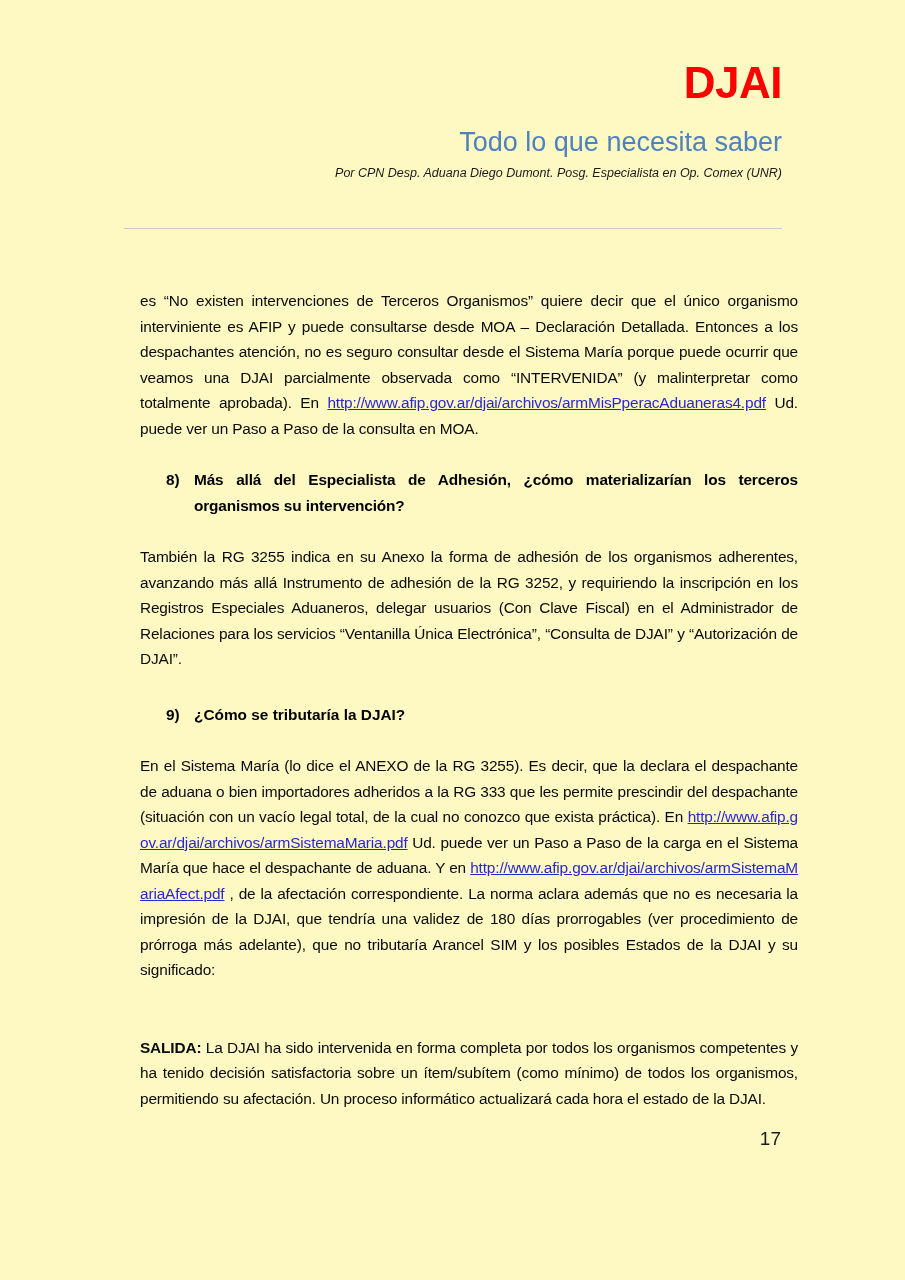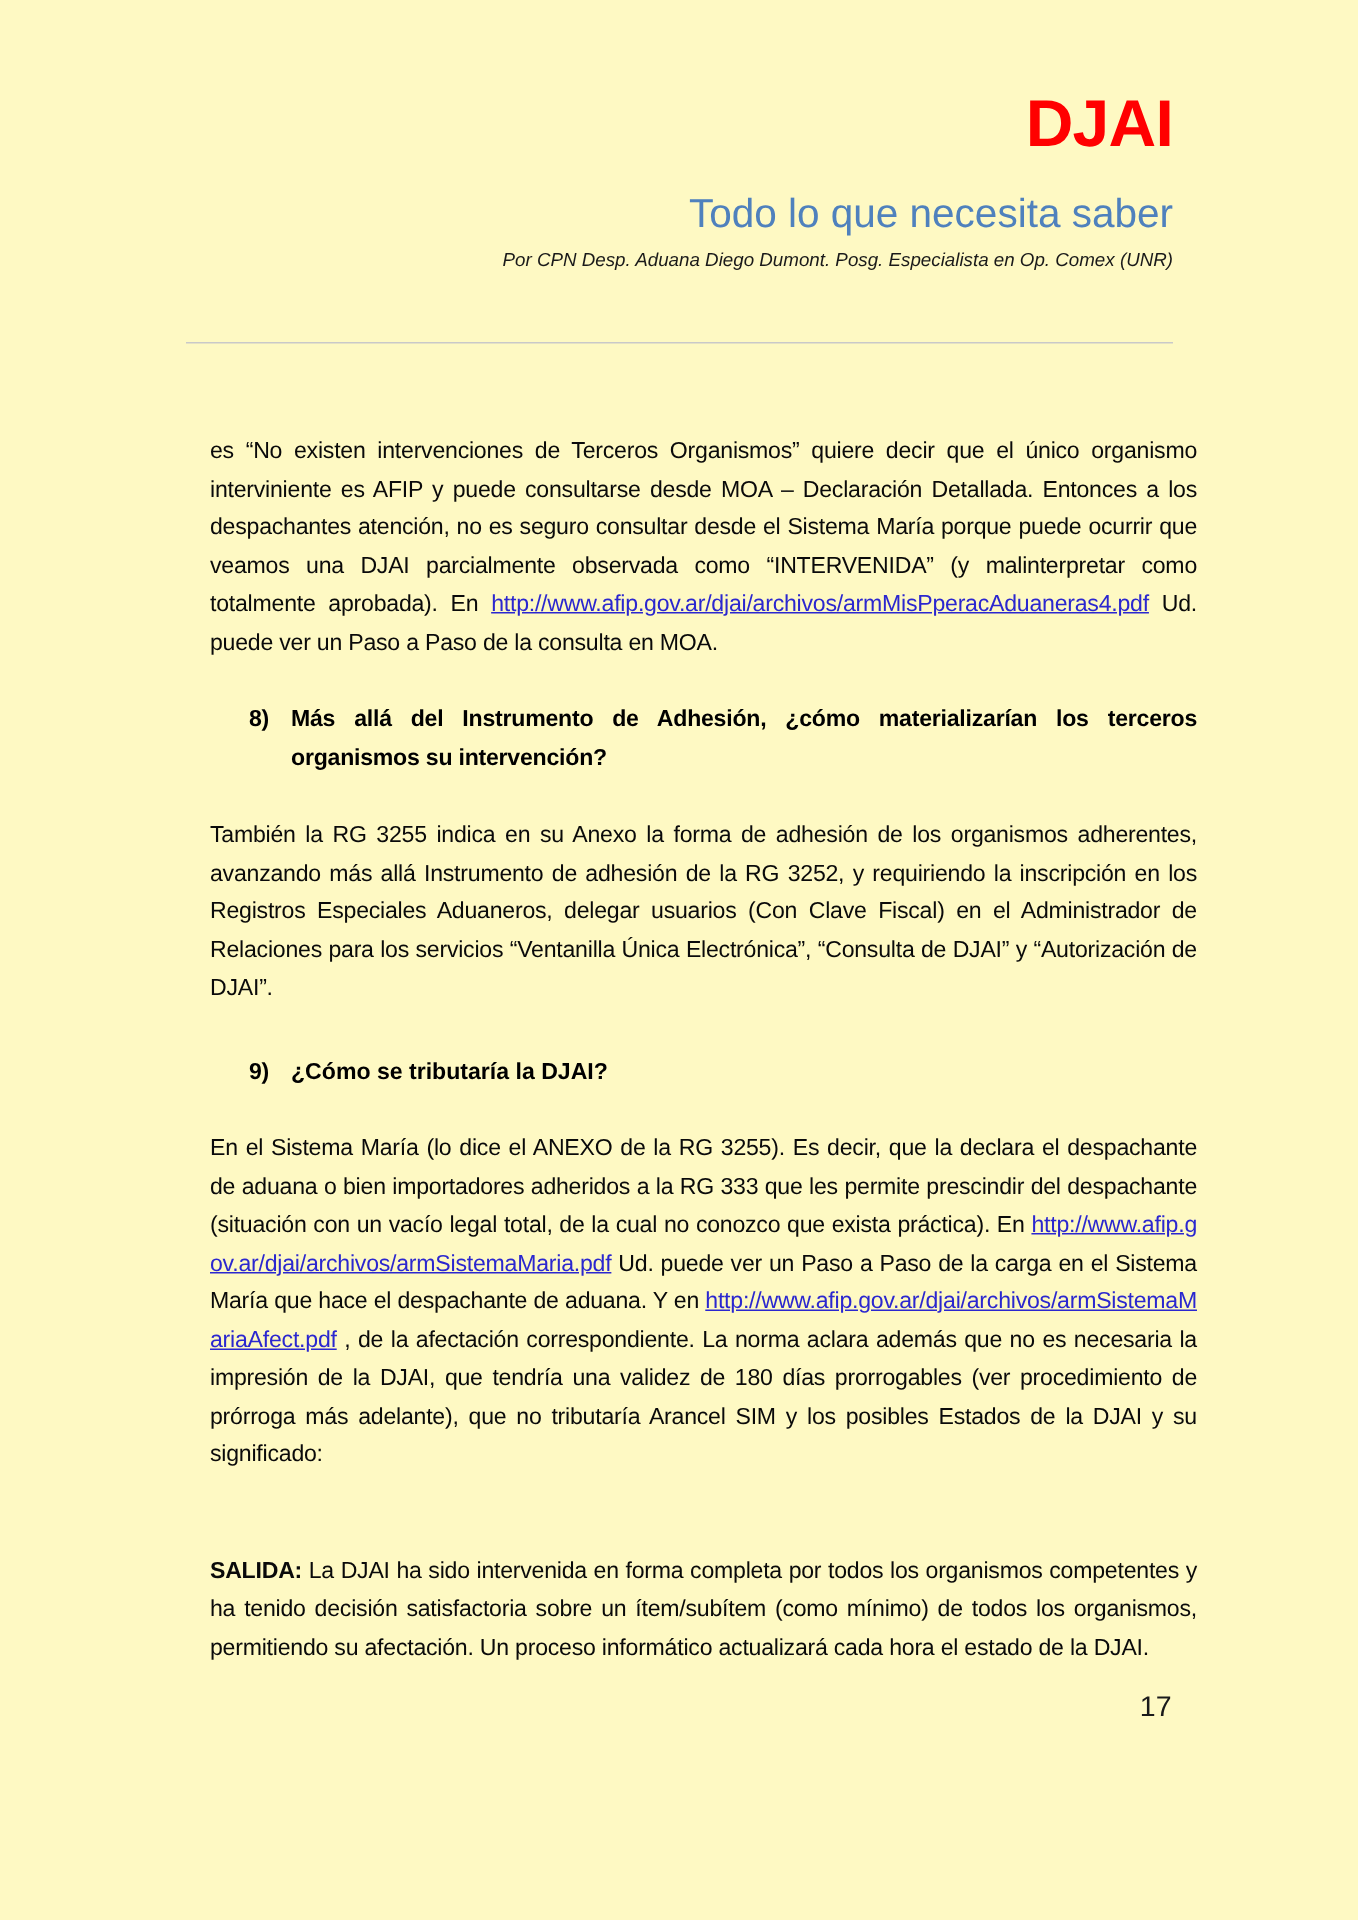--- a/index.html
+++ b/index.html
@@ -147,21 +147,21 @@
   <div class="header-rule"></div>
 
   <div class="content">
 
     <p class="body-par"><span>es “No existen intervenciones de Terceros Organismos” quiere decir que el único organismo interviniente es AFIP y puede consultarse desde MOA – Declaración Detallada. Entonces a los despachantes atención, no es seguro consultar desde el Sistema María porque puede ocurrir que veamos una DJAI parcialmente observada como “INTERVENIDA” (y malinterpretar como totalmente aprobada). En </span><a class="doc-link" href="#">http://www.afip.gov.ar/djai/archivos/armMisPperacAduaneras4.pdf</a><span> Ud. puede ver un Paso a Paso de la consulta en MOA.</span></p>
 
     <div class="spacer-md"></div>
 
     <div class="q-heading">
       <span class="q-num">8)</span>
-      <span class="q-text">Más allá del Instrumento de Adhesión, ¿cómo materializarían los terceros organismos su intervención?</span>
+      <span class="q-text">Más allá del Especialista de Adhesión, ¿cómo materializarían los terceros organismos su intervención?</span>
     </div>
 
     <div class="spacer-md"></div>
 
     <p class="body-par">También la RG 3255 indica en su Anexo la forma de adhesión de los organismos adherentes, avanzando más allá Instrumento de adhesión de la RG 3252, y requiriendo la inscripción en los Registros Especiales Aduaneros, delegar usuarios (Con Clave Fiscal) en el Administrador de Relaciones para los servicios “Ventanilla Única Electrónica”, “Consulta de DJAI” y “Autorización de DJAI”.</p>
 
     <div class="spacer-lg"></div>
 
     <div class="q-heading loose">
       <span class="q-num">9)</span>

